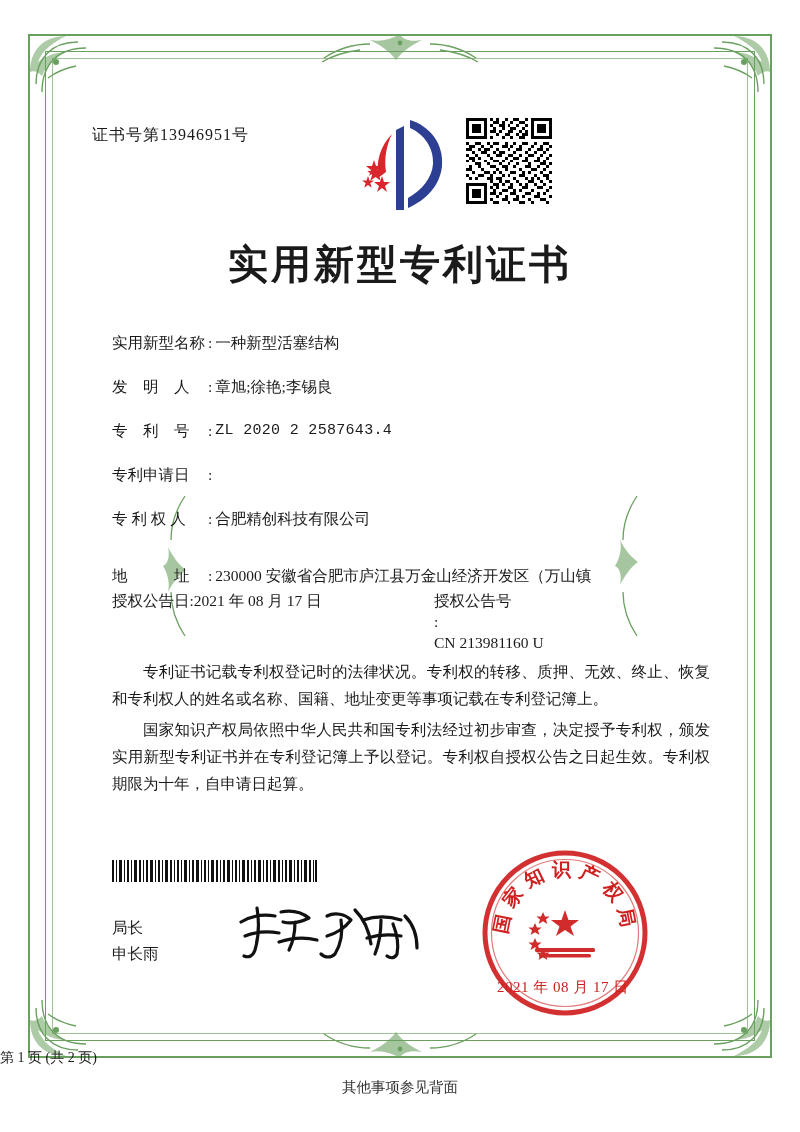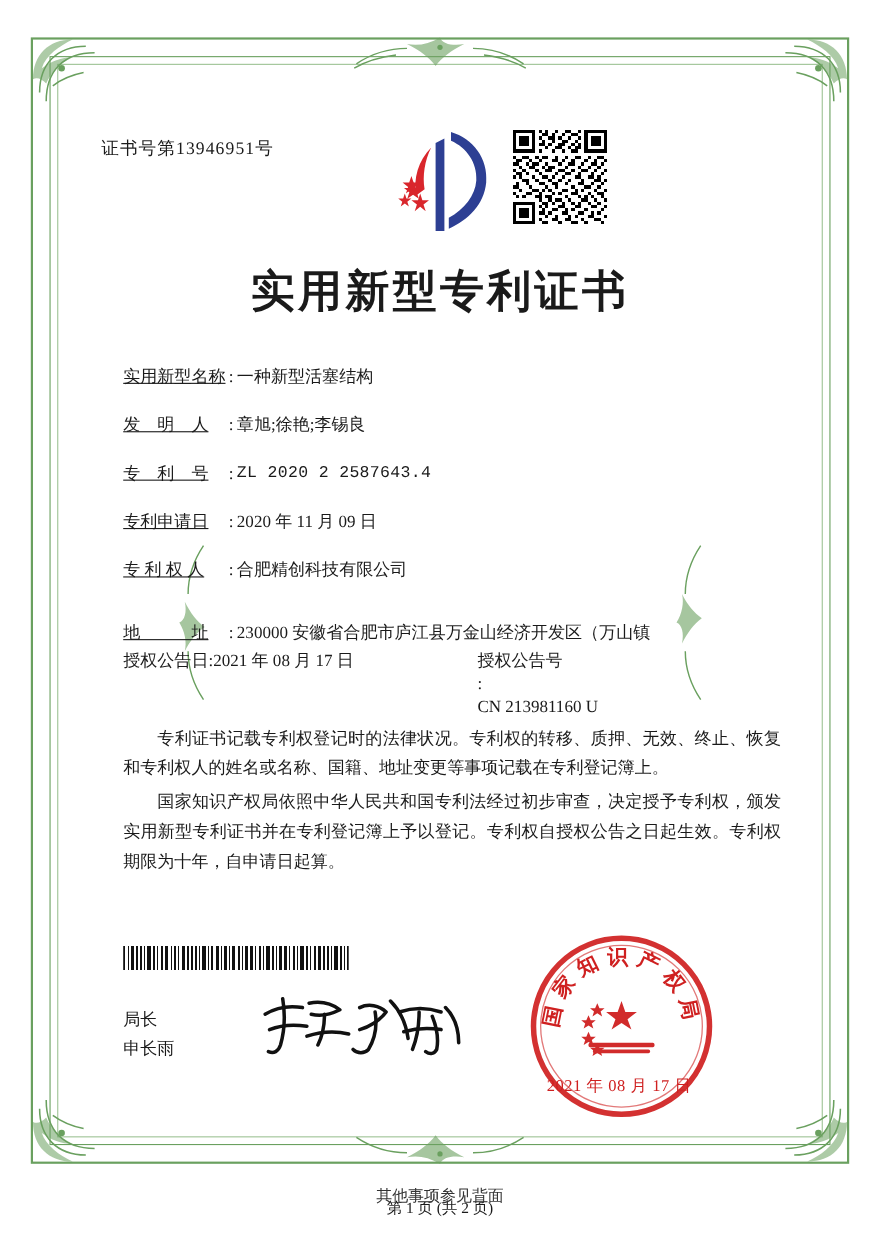--- a/index.html
+++ b/index.html
@@ -90,21 +90,20 @@
   .fields{
     position:absolute;left:112px;top:332px;width:600px;
     font-size:15.5px;
     line-height:21px;
   }
   .row{display:flex;margin-bottom:23px;align-items:flex-start;}
   .row .lbl{
     width:96px;flex:0 0 96px;
     display:flex;justify-content:space-between;
     white-space:nowrap;
-    text-decoration:underline;
   }
   .row .lbl.plain{display:block;}
   .row .colon{margin:0 3px 0 0;}
   .row .val{flex:1;}
   .val-mono{font-family:"Liberation Mono", monospace;font-size:15px;letter-spacing:0.3px;}
   .sub-line{margin-left:102px;margin-top:-14px;margin-bottom:20px;}
 
   .row-split{display:flex;margin-bottom:22px;}
   .row-split .seg1{display:flex;width:322px;}
   .row-split .seg2{display:flex;flex-direction:column;}
@@ -134,21 +133,21 @@
     position:absolute;left:480px;top:848px;width:170px;height:170px;
   }
   .seal svg{display:block;}
   .seal-date{
     position:absolute;left:497px;top:978px;
     color:#cf2020;font-size:15px;letter-spacing:0.5px;
     font-family:"Liberation Serif", serif;
   }
 
   .page-no{
-    position:absolute;left:0;top:1090px;width:800px;text-align:center;
+    position:absolute;left:0;top:1049px;width:800px;
     font-size:14px;
   }
   .footer-note{
     position:absolute;left:0;top:1078px;width:800px;text-align:center;
     font-size:14.5px;color:#333;
   }
 </style>
 </head>
 <body>
 
@@ -472,21 +471,20 @@
 
     <div class="row">
       <span class="lbl plain">专　利　号</span>
       <span class="colon">:</span>
       <span class="val val-mono">ZL 2020 2 2587643.4</span>
     </div>
 
     <div class="row">
       <span class="lbl plain">专利申请日</span>
       <span class="colon">:</span>
-      <span class="val">2020 年 11 月 09 日</span>
     </div>
 
     <div class="row">
       <span class="lbl plain">专 利 权 人</span>
       <span class="colon">:</span>
       <span class="val">合肥精创科技有限公司</span>
     </div>
 
     <div class="row" style="margin-bottom:4px;margin-top:36px;">
       <span class="lbl plain">地　　　址</span>

